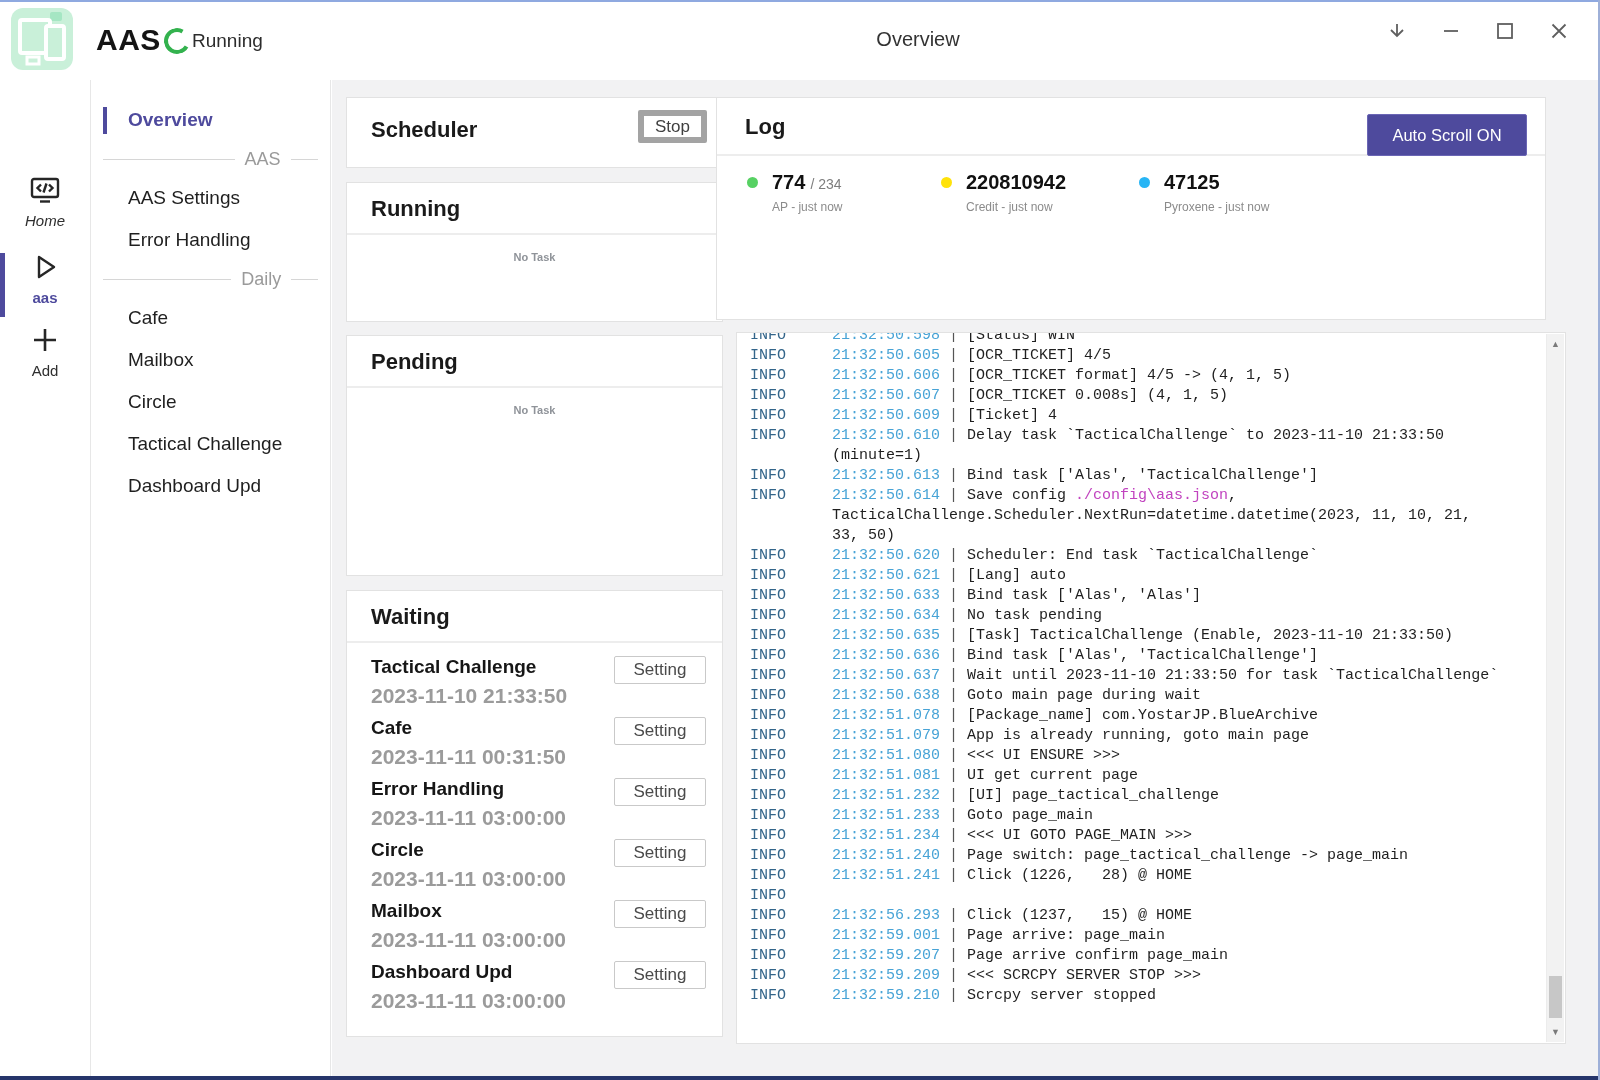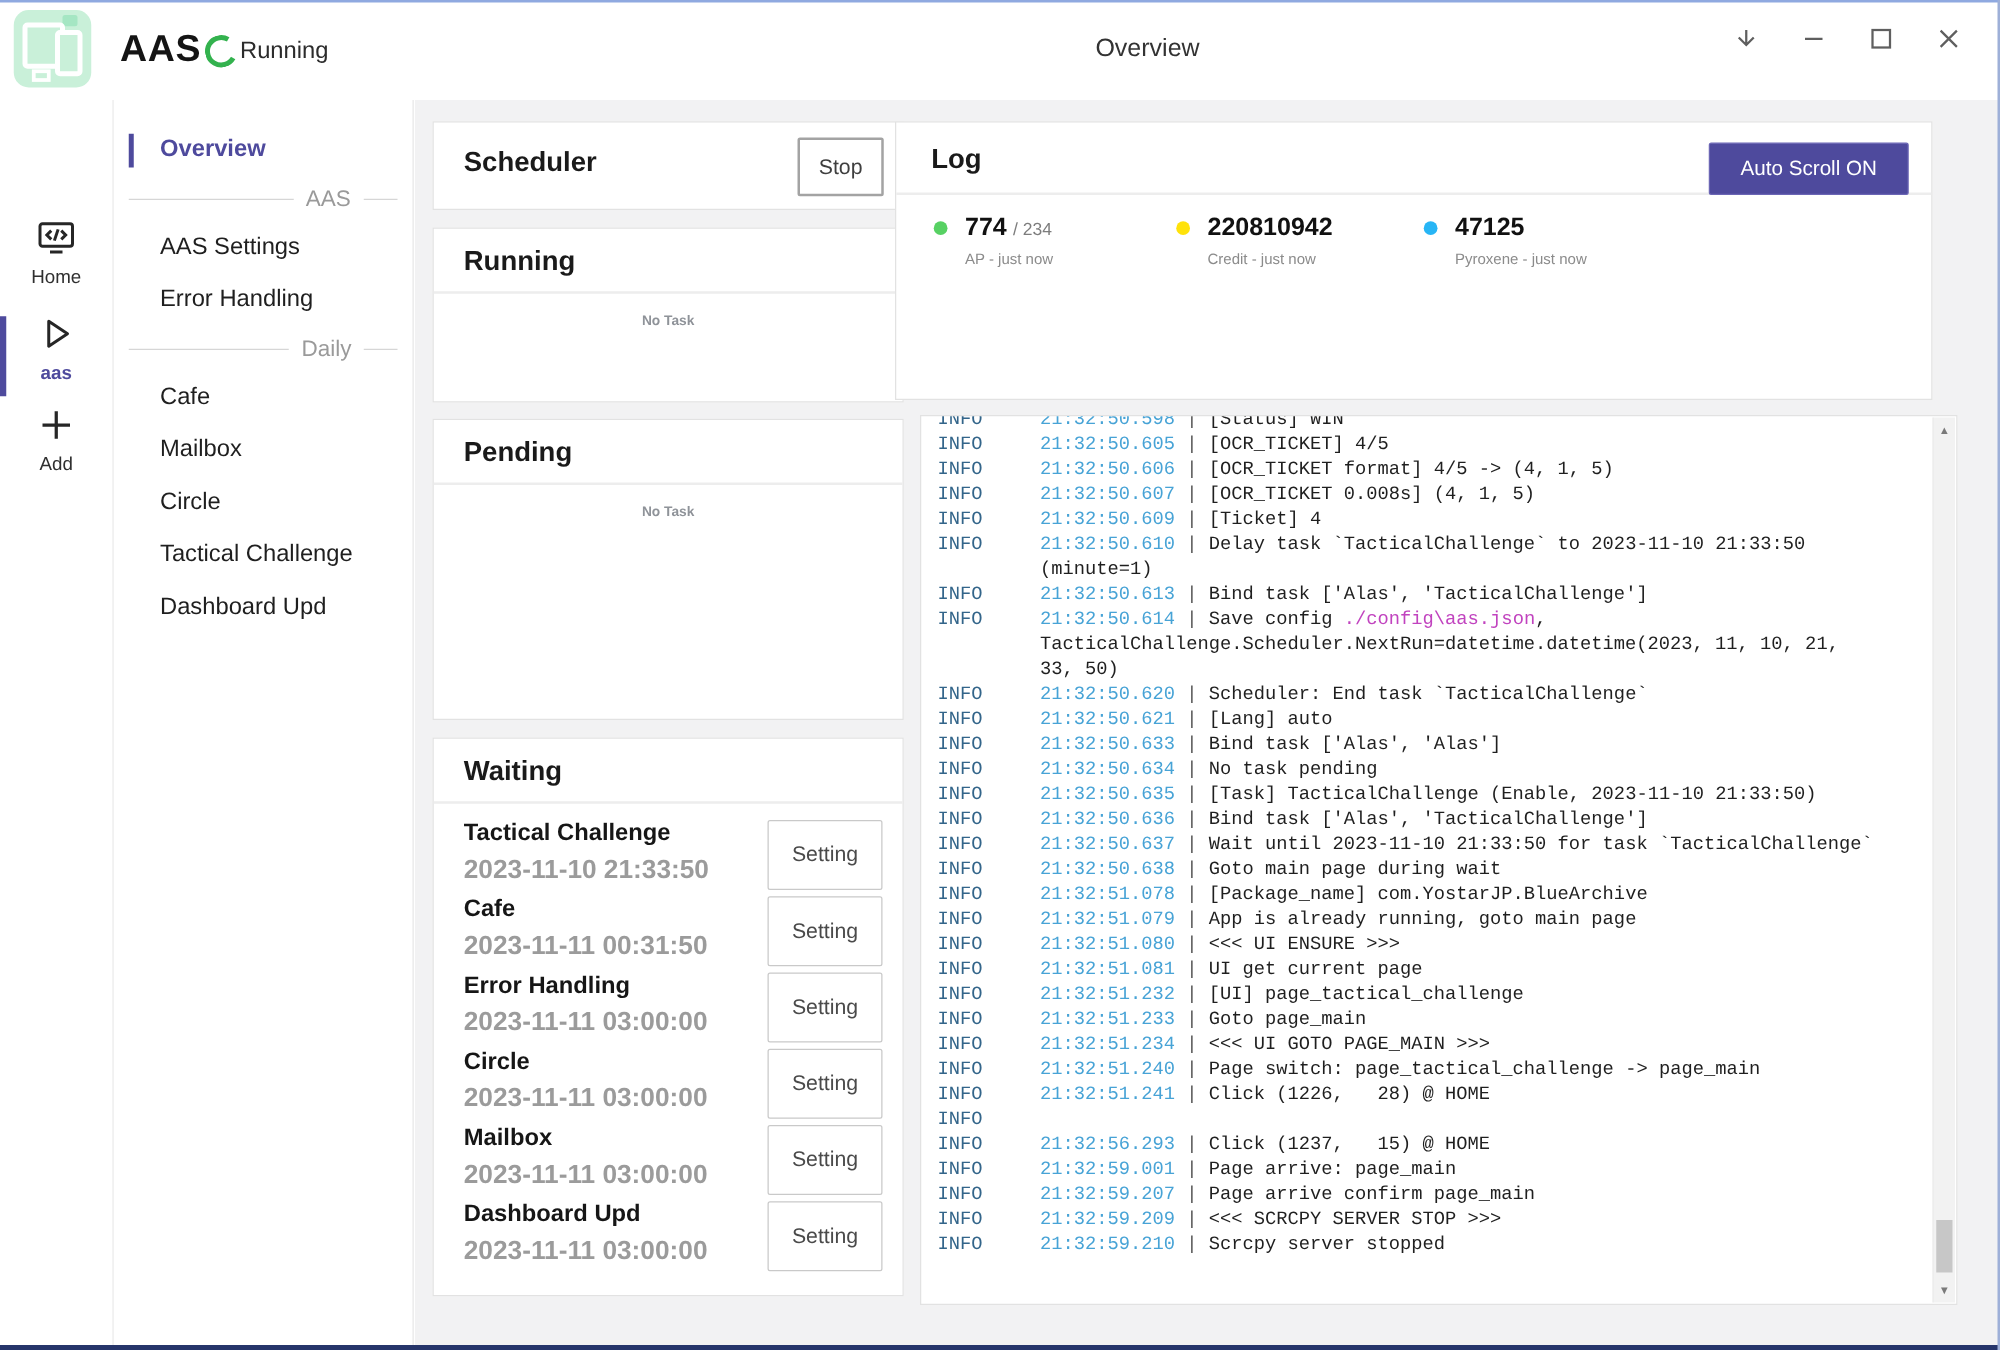--- a/index.html
+++ b/index.html
@@ -47,33 +47,33 @@
 
   
   .main{position:absolute;left:332px;top:80px;right:0;bottom:0;background:#f2f2f3}
   .card{position:absolute;background:#fff;border:1px solid #e2e2e2;box-sizing:border-box}
   .card h2{margin:0;padding:13px 0 0 24px;font-size:22px;color:#1a1a1a;font-weight:bold}
   .hdivider{height:2px;background:#ededed;margin-top:11px}
   .no-task{text-align:center;margin-top:16px;font-size:11px;color:#8f9399;font-weight:600}
 
   #card-scheduler{left:14px;top:17px;width:377px;height:71px}
   #card-scheduler h2{padding-top:19px}
-  .stop-btn{position:absolute;top:12px;right:15px;width:69px;height:47px;background:#fff;
-            border:2px solid #a3a3a3;border-radius:2px;font-size:17px;color:#3f3f3f;
+  .stop-btn{position:absolute;top:12px;right:15px;width:69px;height:33px;background:#fff;
+            border:6px solid #a3a3a3;border-radius:2px;font-size:17px;color:#3f3f3f;
             font-family:inherit;cursor:pointer}
 
   #card-running{left:14px;top:102px;width:377px;height:140px}
   #card-pending{left:14px;top:255px;width:377px;height:241px}
 
   #card-waiting{left:14px;top:510px;width:377px;height:447px}
   .waiting-list{padding-top:10px}
   .wait-item{position:relative;height:61px}
   .wait-name{position:absolute;left:24px;top:3px;font-size:19px;font-weight:bold;color:#161616}
   .wait-time{position:absolute;left:24px;top:31px;font-size:21px;font-weight:bold;color:#9b9b9b}
-  .setting-btn{position:absolute;right:16px;top:3px;width:92px;height:56px;background:#fff;
+  .setting-btn{position:absolute;right:16px;top:3px;width:92px;height:28px;background:#fff;
                border:1px solid #c9c9c9;border-radius:2px;font-size:17px;color:#4a4a4a;
                font-family:inherit;cursor:pointer}
 
   #card-loghead{left:384px;top:17px;width:830px;height:223px}
   #card-loghead h2{padding:16px 0 0 28px}
   .autoscroll-btn{position:absolute;top:16px;right:18px;width:160px;height:42px;background:var(--accent);
                   border:1px solid #6b66b5;border-radius:2px;color:#fff;font-size:16.5px;
                   font-family:inherit;cursor:pointer}
   #card-loghead .hdivider{margin-top:14px}
   .stats{position:relative;height:100px}
@@ -137,21 +137,21 @@
     </button>
     <button class="win-btn">
       <svg width="22" height="22" viewBox="0 0 22 22" fill="none" stroke="#5f5f5f" stroke-width="1.8">
           <path d="M4.5 4.5l13 13M17.5 4.5l-13 13"></path>
         </svg>
     </button>
   </div>
 </div>
 
 <nav class="rail">
-    <div class="rail-item" style="top: 95px;">
+    <div class="rail-item" style="top: 95px; font-style: italic;">
       <div class="rail-icon"><svg width="34" height="32" viewBox="0 0 34 32" fill="none" stroke="#262626" stroke-width="2.4">
           <rect x="4" y="4" width="26" height="18" rx="2"></rect>
           <path d="M13 9.5l-3.5 3.5 3.5 3.5"></path>
           <path d="M21 9.5l3.5 3.5-3.5 3.5"></path>
           <path d="M18.5 8.5l-3 9"></path>
           <path d="M12 26.5h10"></path>
         </svg></div>
       <div class="rail-label">Home</div>
     </div>
     <div class="rail-item active" style="top: 170px;">

